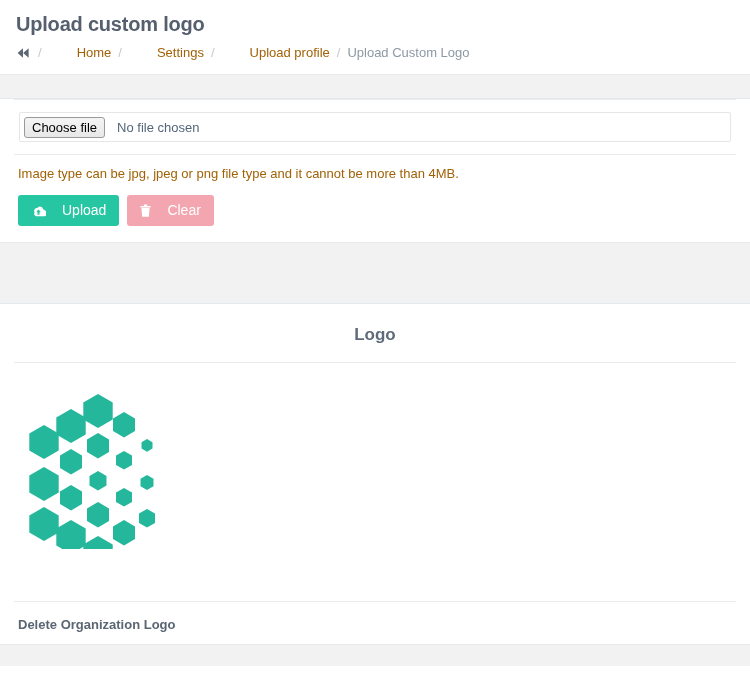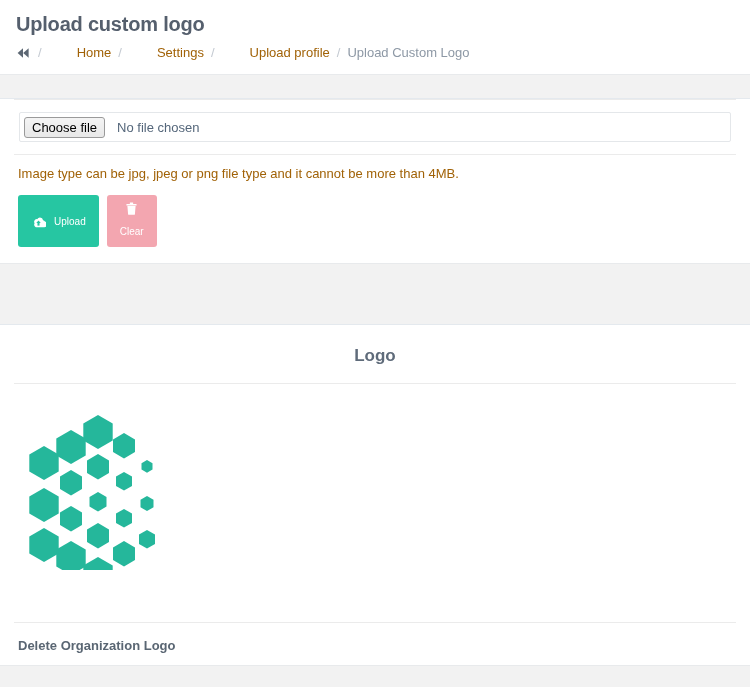--- a/index.html
+++ b/index.html
@@ -134,32 +134,32 @@
 
   
   .btn-row {
     padding: 12px 0 16px 2px;
     display: flex;
     gap: 8px;
   }
   .btn {
     display: inline-flex;
     align-items: center;
-    gap: 8px;
+    gap: 16px;
     border: none;
     border-radius: 3px;
     font-family: "Liberation Sans", sans-serif;
-    font-size: 10px;
+    font-size: 14px;
     color: #ffffff;
     padding: 7px 13px;
     line-height: 17px;
     cursor: pointer;
   }
   .btn-upload { background: #26c6a2; }
-  .btn-clear  { background: #f3a6b0; cursor: default; flex-direction: column; }
+  .btn-clear  { background: #f3a6b0; cursor: default; }
   .btn-delete { background: #ef5a6d; }
   .btn svg { display: block; }
 
   
   .section-title {
     margin: 0;
     padding: 20px 2px 16px 2px;
     font-size: 17px;
     font-weight: bold;
     color: #5f6b7a;

